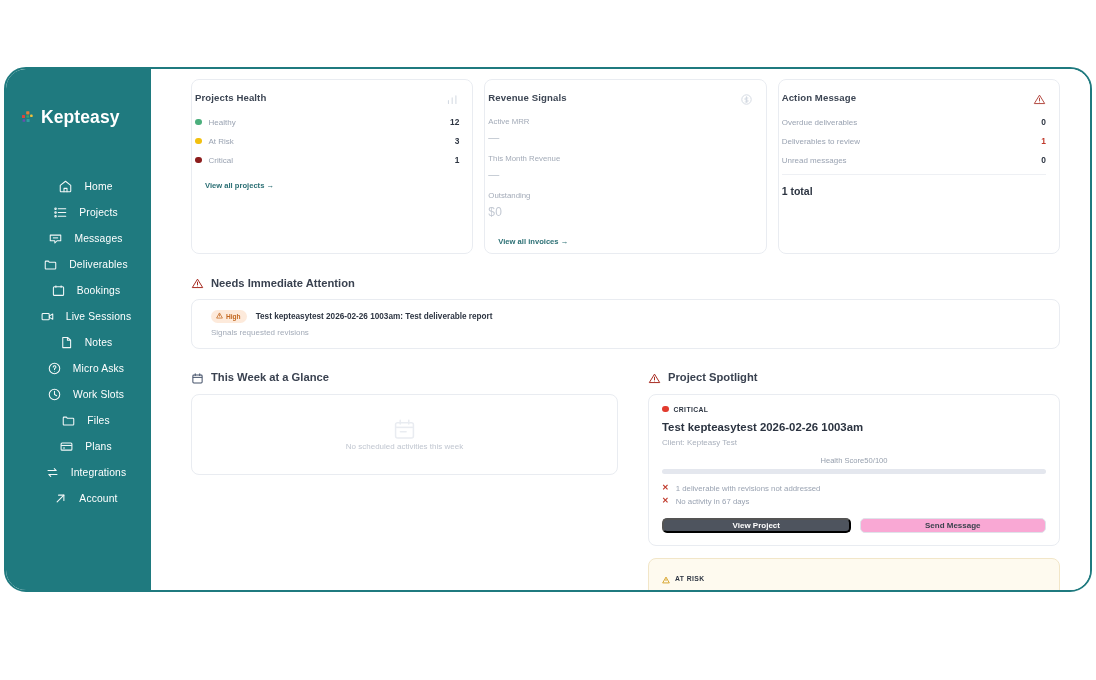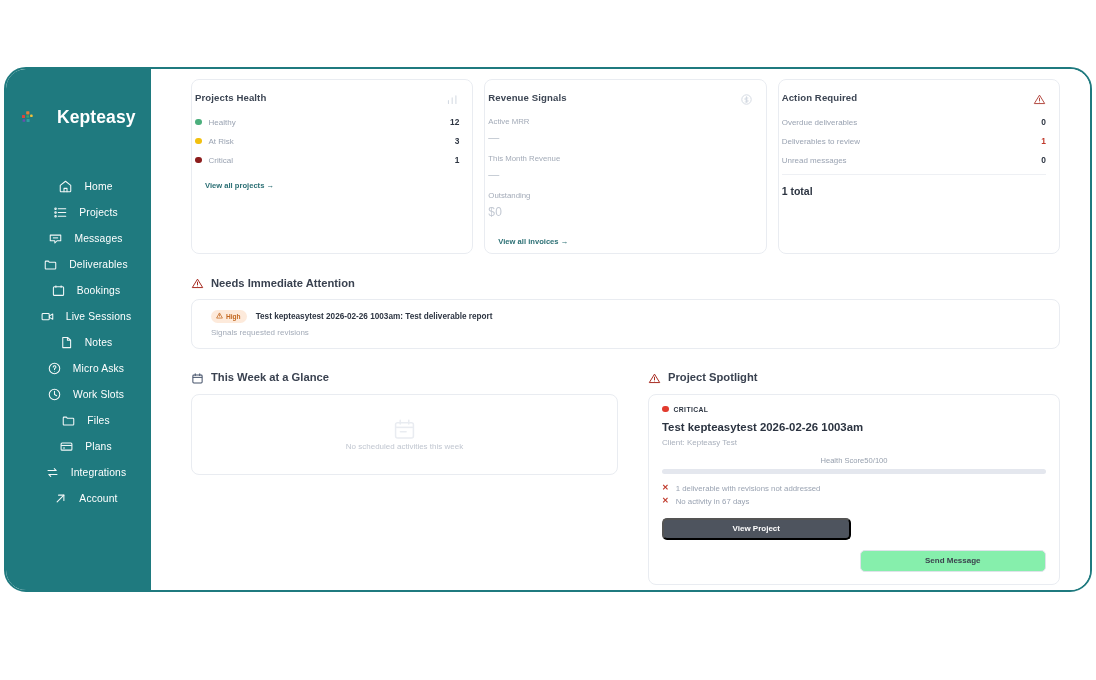--- a/index.html
+++ b/index.html
@@ -37,21 +37,20 @@
     gap: 5px;
     padding-left: 14px;
     margin-bottom: 46px;
   }
   .brand-mark { width: 16px; height: 16px; flex: 0 0 16px; }
   .brand-name {
     font-size: 17.5px;
     font-weight: 700;
     letter-spacing: 0.1px;
     color: #ffffff;
-    margin-left: 16px;
   }
   .nav { display: flex; flex-direction: column; align-items: center; }
   .nav-item {
     display: flex;
     align-items: center;
     gap: 11px;
     padding: 0 0 0 14px;
     height: 25.4px;
     margin-bottom: 0.6px;
     cursor: pointer;
@@ -171,26 +170,26 @@
   .spot-client { font-size: 8px; color: #a9b0bc; margin-bottom: 9px; }
   .hs-row { display: flex; justify-content: center; align-items: baseline; margin-bottom: 4px; }
   .hs-label { font-size: 7.6px; color: #97a0ae; }
   .hs-value { font-size: 7.6px; color: #97a0ae; }
   .hs-bar { height: 5px; border-radius: 3px; background: #e4e7ee; margin-bottom: 10px; }
   .issue { display: flex; align-items: center; gap: 7px; margin-bottom: 4px; }
   .issue .xm { font-size: 8px; color: #c0392b; font-weight: 700; line-height: 1; }
   .issue .itx { font-size: 7.8px; color: #9aa3b2; }
   .spot-actions { display: flex; gap: 9px; margin-top: 12px; }
   .btn {
-    flex: 1; height: 22px; border-radius: 5px;
+    flex: 1; height: 15px; border-radius: 5px;
     display: flex; align-items: center; justify-content: center;
     font-size: 8px; font-weight: 700; cursor: pointer;
   }
   .btn-primary { background: #4e545e; color: #ffffff; }
-  .btn-secondary { background: #86efac; color: #3c434e; border: 1px solid #dfe3ea; margin-top: 32px; }
+  .btn-secondary { background: #f9a8d4; color: #3c434e; border: 1px solid #dfe3ea; }
 
   .risk-card {
     margin-top: 12px;
     border: 1px solid #f2e6c8;
     border-radius: 8px;
     background: #fefaef;
     padding: 11px 13px 12px 13px;
   }
   .risk-tag { display: flex; align-items: center; gap: 5px; margin-bottom: 8px; }
   .risk-tag .ttxt { font-size: 6.8px; font-weight: 700; letter-spacing: .4px; color: #2d3542; }
@@ -418,21 +417,21 @@
         <div class="rev-block">
           <div class="rev-label">Outstanding</div>
           <div class="rev-value big">$0</div>
         </div>
 
         <a class="card-link link-invoices">View all invoices →</a>
       </div>
 
       <div class="card">
         <div class="card-head">
-          <span class="card-title">Action Required</span>
+          <span class="card-title">Action Message</span>
           <span class="card-ic">
             <svg viewBox="0 0 16 16" width="13" height="13" fill="none" stroke="#a6271d" stroke-width="1.2" stroke-linejoin="round">
                 <path d="M8 2.6 14.4 13H1.6z"></path>
                 <path d="M8 6.4v3.1" stroke-linecap="round"></path>
                 <circle cx="8" cy="11.2" r=".6" fill="#a6271d" stroke="none"></circle>
               </svg>
           </span>
         </div>
 
         <div class="stat-row">

